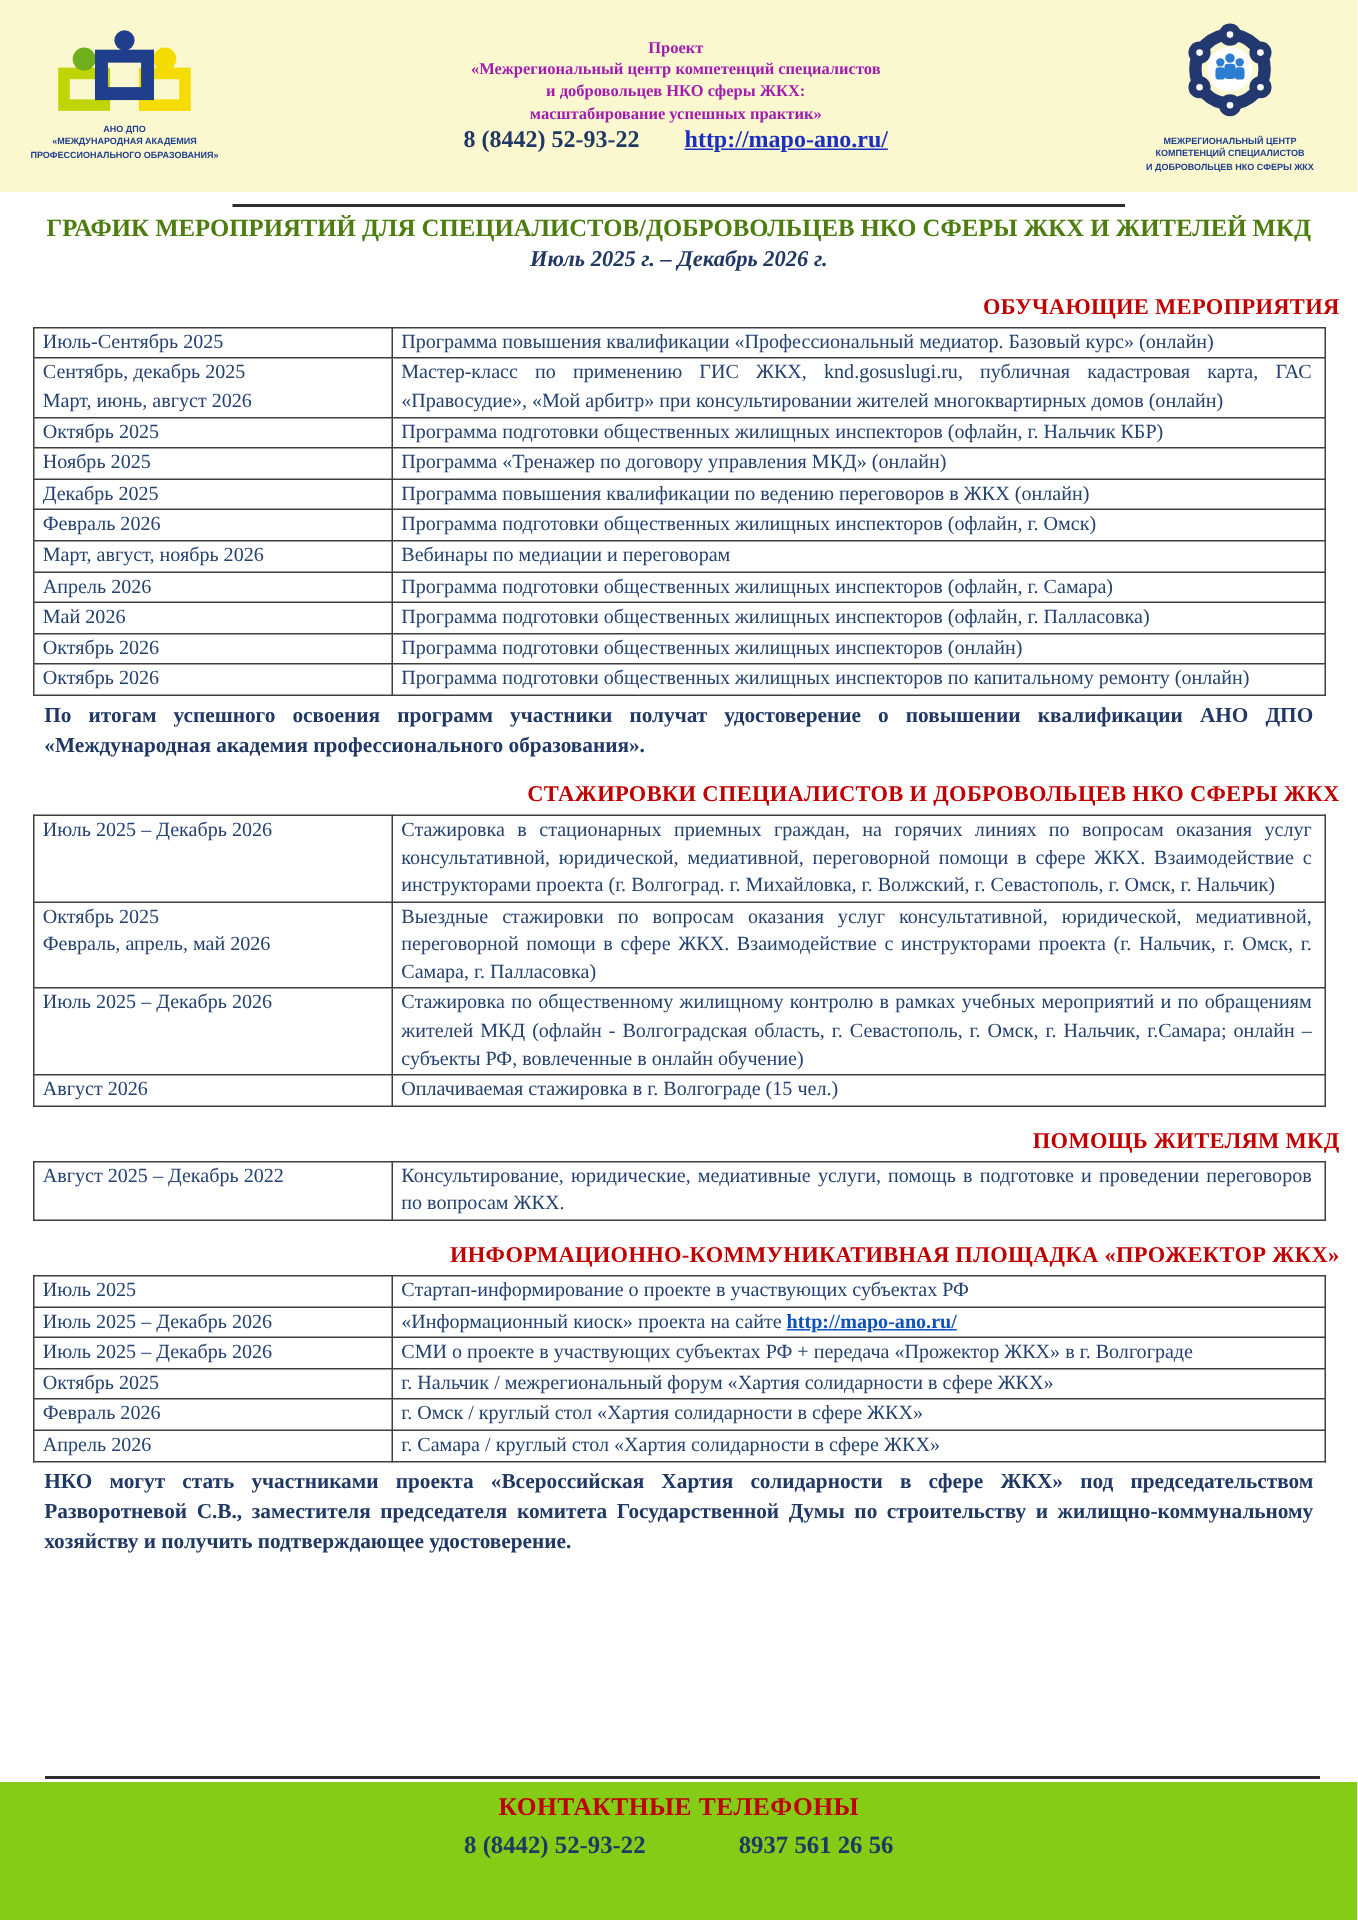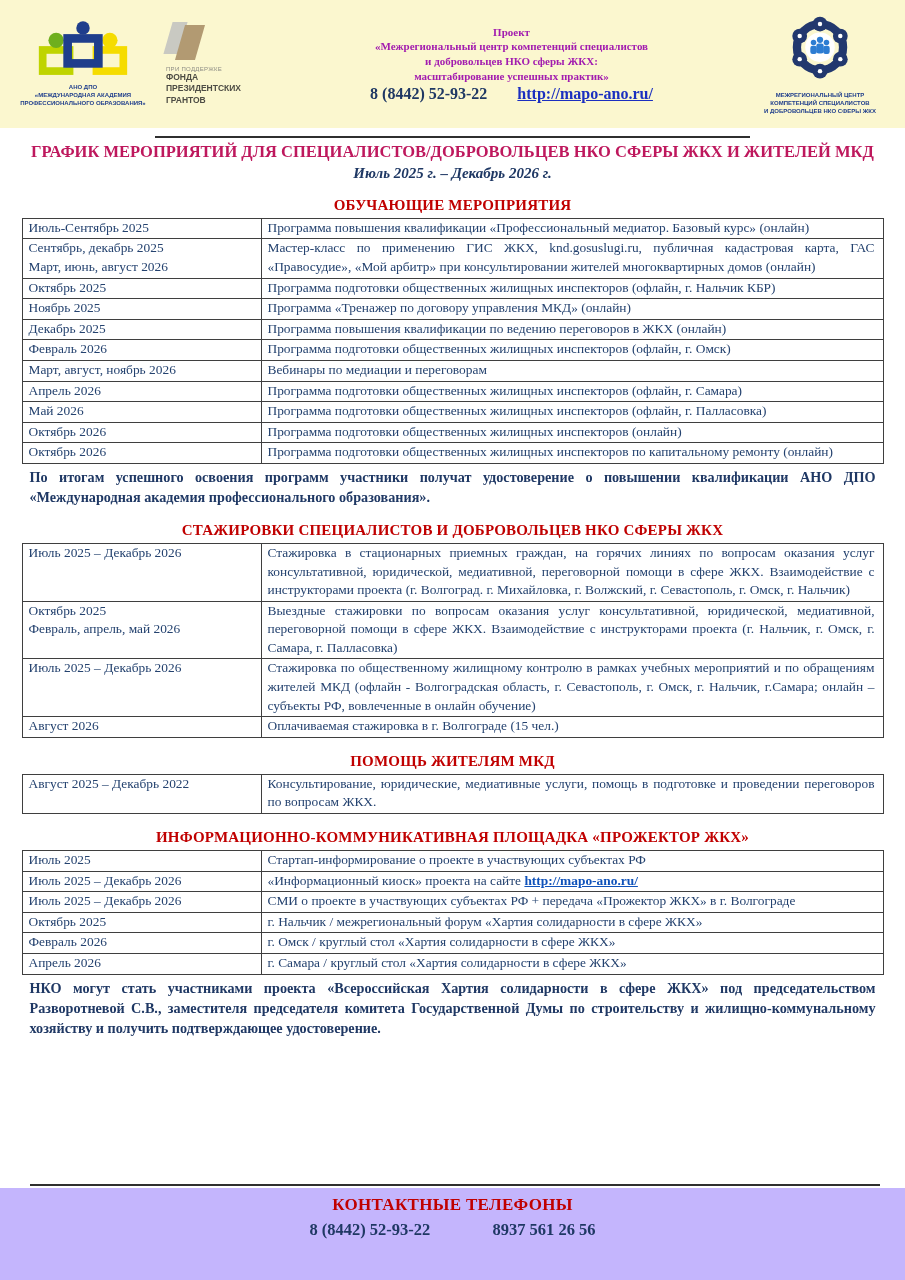--- a/index.html
+++ b/index.html
@@ -38,25 +38,25 @@
   .header-center{flex:1 1 auto;text-align:center;padding:0 6px;}
   .project-line{font-size:11px;font-weight:bold;line-height:1.32;color:#a21caf;}
   .project-contact{font-size:16px;font-weight:bold;margin-top:2px;color:#1F3864;}
   .project-contact .phone{margin-right:26px;}
   a.header-link{color:#1B2FC0;text-decoration:underline;font-weight:bold;}
   .logo-mcc{width:142px;}
   
   .header-rule{width:595px;margin:8px auto 4px;border-top:2px solid #2F2F2F;height:0;}
   .bottom-rule{position:absolute;left:30px;right:25px;top:1184px;border-top:2px solid #2F2F2F;height:0;}
   
-  .doc-title{font-size:16.5px;font-weight:bold;text-align:center;color:#be185d;line-height:1.2;}
+  .doc-title{font-size:16.5px;font-weight:bold;text-align:center;color:#4d7c0f;line-height:1.2;}
   .doc-subtitle{font-size:15px;font-weight:bold;text-align:center;color:#1F3864;margin-top:3px;font-style:italic;}
   .section-heading{
-    color:#C00000;font-weight:bold;font-size:15px;text-align:center;
-    margin:15px 0 4px 0;letter-spacing:.2px;
+    color:#C00000;font-weight:bold;font-size:15px;text-align:right;
+    margin:15px 12px 4px 0;letter-spacing:.2px;
   }
   
   table.schedule{
     width:862px;margin:0 auto;border-collapse:collapse;
     font-size:13.4px;line-height:18.6px;color:#24426F;
     table-layout:fixed;
   }
   table.schedule td{
     border:1px solid #3F3F3F;
     padding:0 8px 1px 6px;
@@ -69,21 +69,21 @@
   a.cell-link{color:#0F52BA;font-weight:bold;text-decoration:underline;}
   
   .note{
     width:846px;margin:3px auto 0;
     font-size:14.2px;line-height:20px;font-weight:bold;
     text-align:justify;color:#1F3864;
   }
   
   .band-bottom{
     position:absolute;left:0;right:0;top:1188px;bottom:0;
-    background:#c4b5fd;text-align:center;padding-top:7px;
+    background:#84cc16;text-align:center;padding-top:7px;
   }
   .contacts-heading{color:#C00000;font-size:17px;font-weight:bold;letter-spacing:.3px;}
   .contacts-phones{margin-top:5px;font-size:16.5px;font-weight:bold;color:#1F3864;}
   .contacts-phones .p1{margin-right:58px;}
 </style>
 </head>
 <body>
 
 <div class="page">
 
@@ -98,32 +98,20 @@
         <rect x="34" y="18" width="32" height="26" fill="none" stroke="#1F3E8C" stroke-width="9"></rect>
         <circle cx="50" cy="7" r="7" fill="#1F3E8C"></circle>
       </svg>
       <div class="logo-caption">
         <div>АНО ДПО</div>
         <div>«МЕЖДУНАРОДНАЯ АКАДЕМИЯ</div>
         <div>ПРОФЕССИОНАЛЬНОГО ОБРАЗОВАНИЯ»</div>
       </div>
     </div>
 
-    <div class="logo-block logo-fpg">
-      <div class="fpg-graphic">
-        <div class="fpg-par1"></div>
-        <div class="fpg-par2"></div>
-      </div>
-      <div class="fpg-support">ПРИ ПОДДЕРЖКЕ</div>
-      <div class="fpg-name">
-        <div>ФОНДА</div>
-        <div>ПРЕЗИДЕНТСКИХ</div>
-        <div>ГРАНТОВ</div>
-      </div>
-    </div>
 
     <div class="header-center">
       <div class="project-line">Проект</div>
       <div class="project-line">«Межрегиональный центр компетенций специалистов</div>
       <div class="project-line">и добровольцев НКО сферы ЖКХ:</div>
       <div class="project-line">масштабирование успешных практик»</div>
       <div class="project-contact">
         <span class="phone">8 (8442) 52-93-22</span>
         <a class="header-link" href="#">http://mapo-ano.ru/</a>
       </div>

